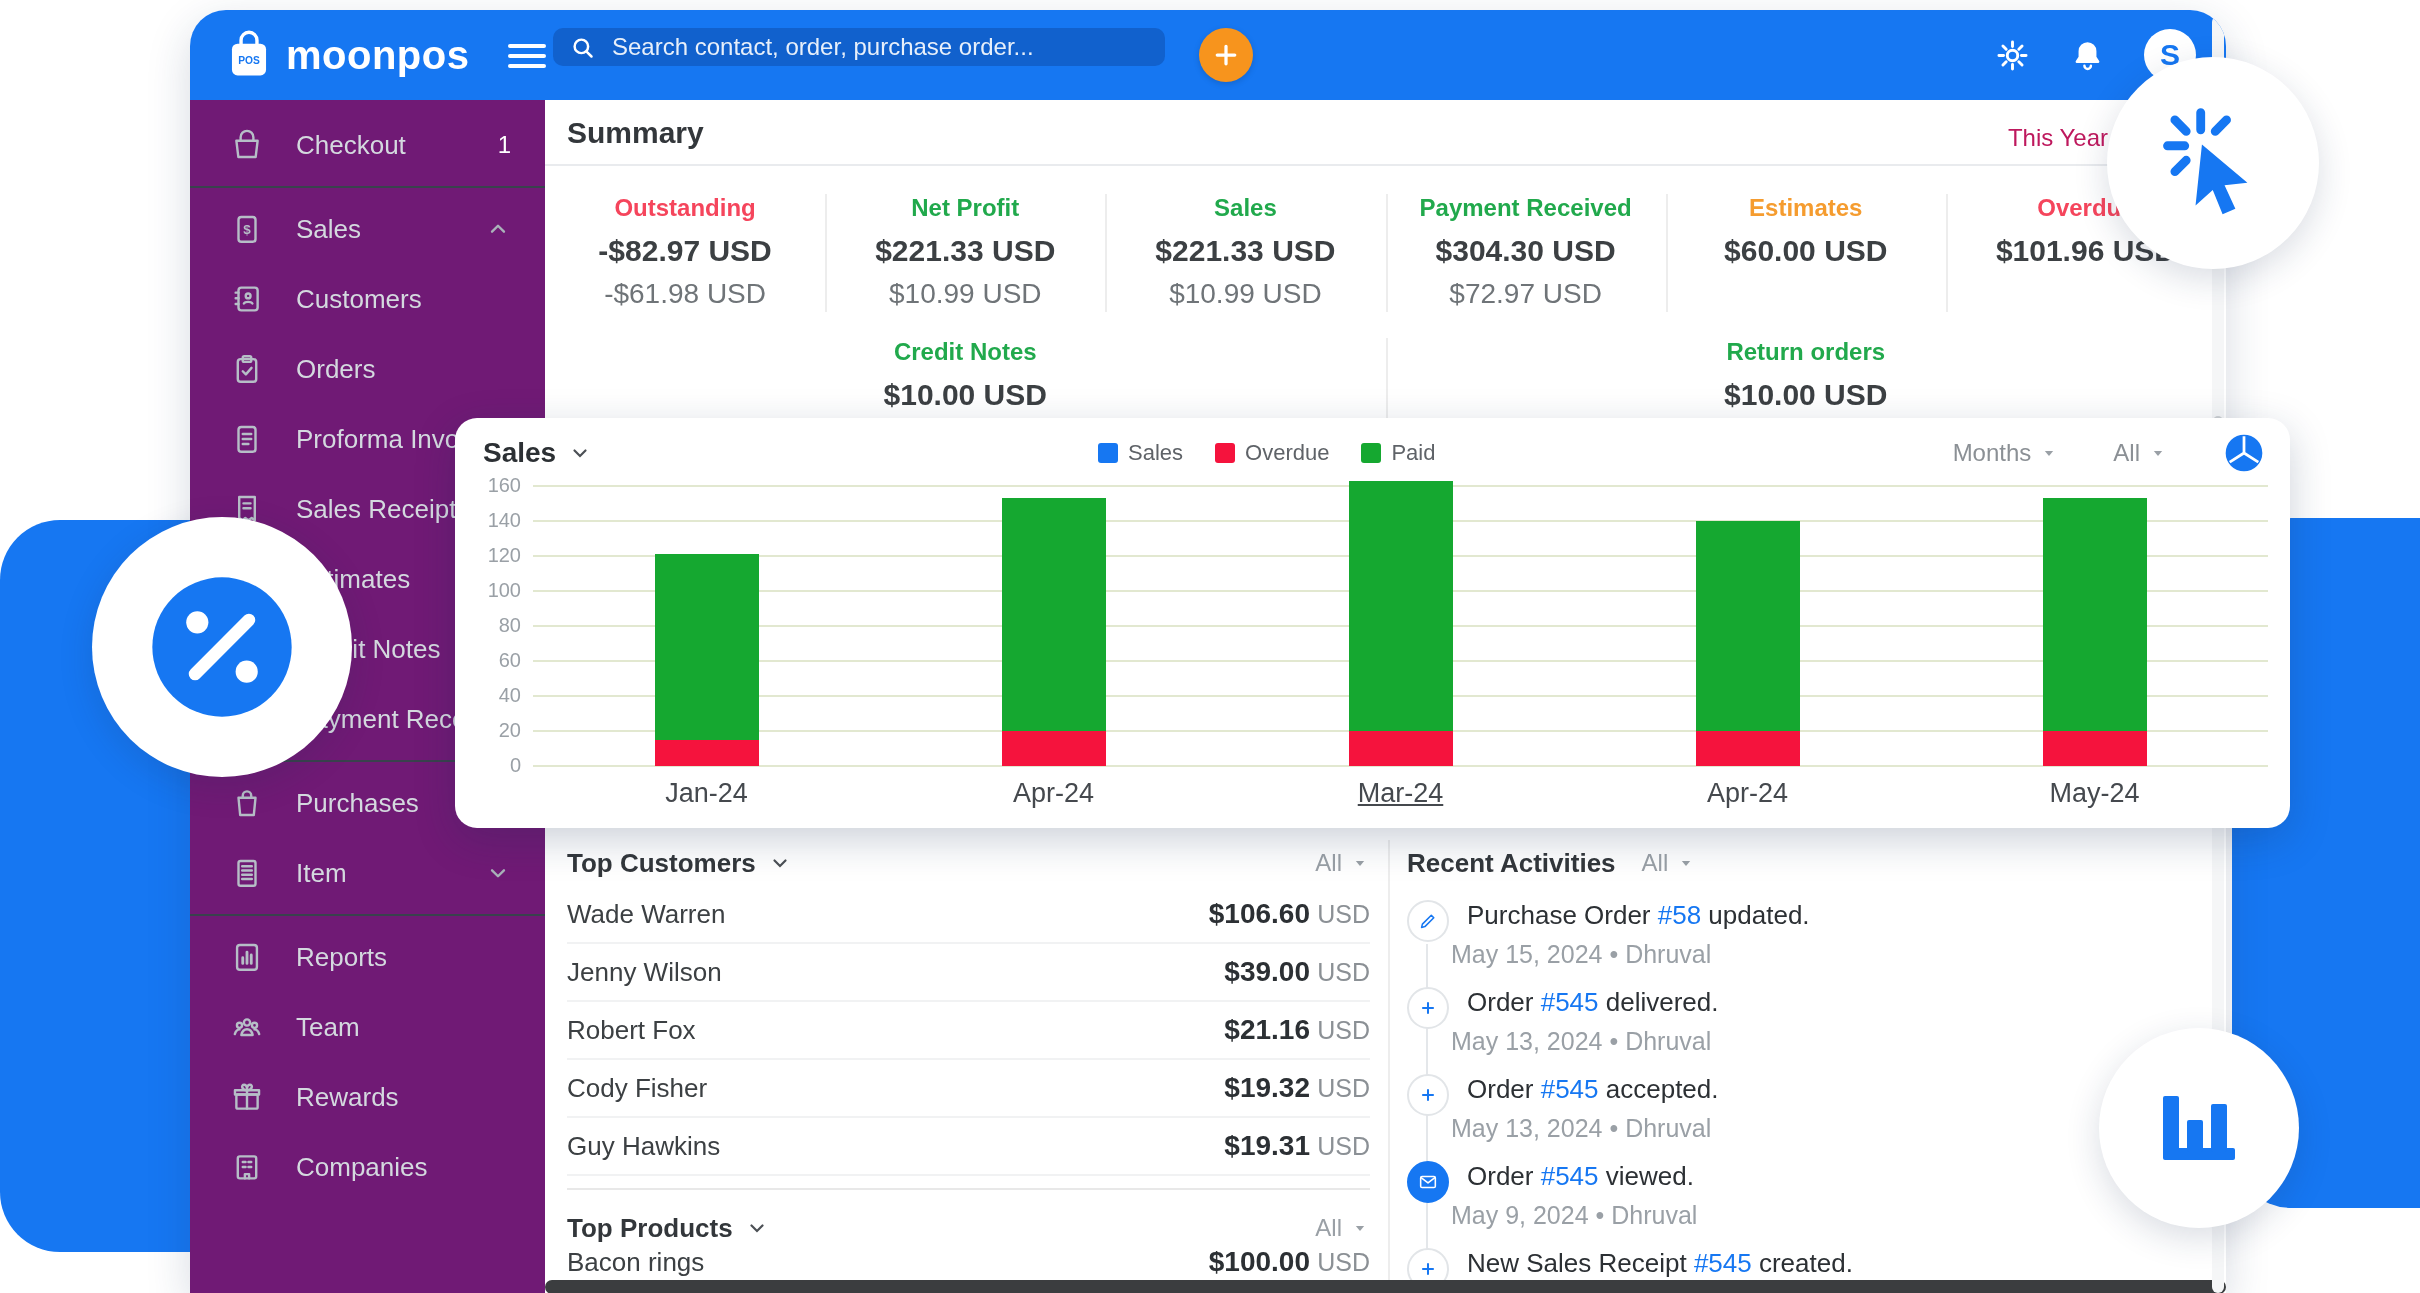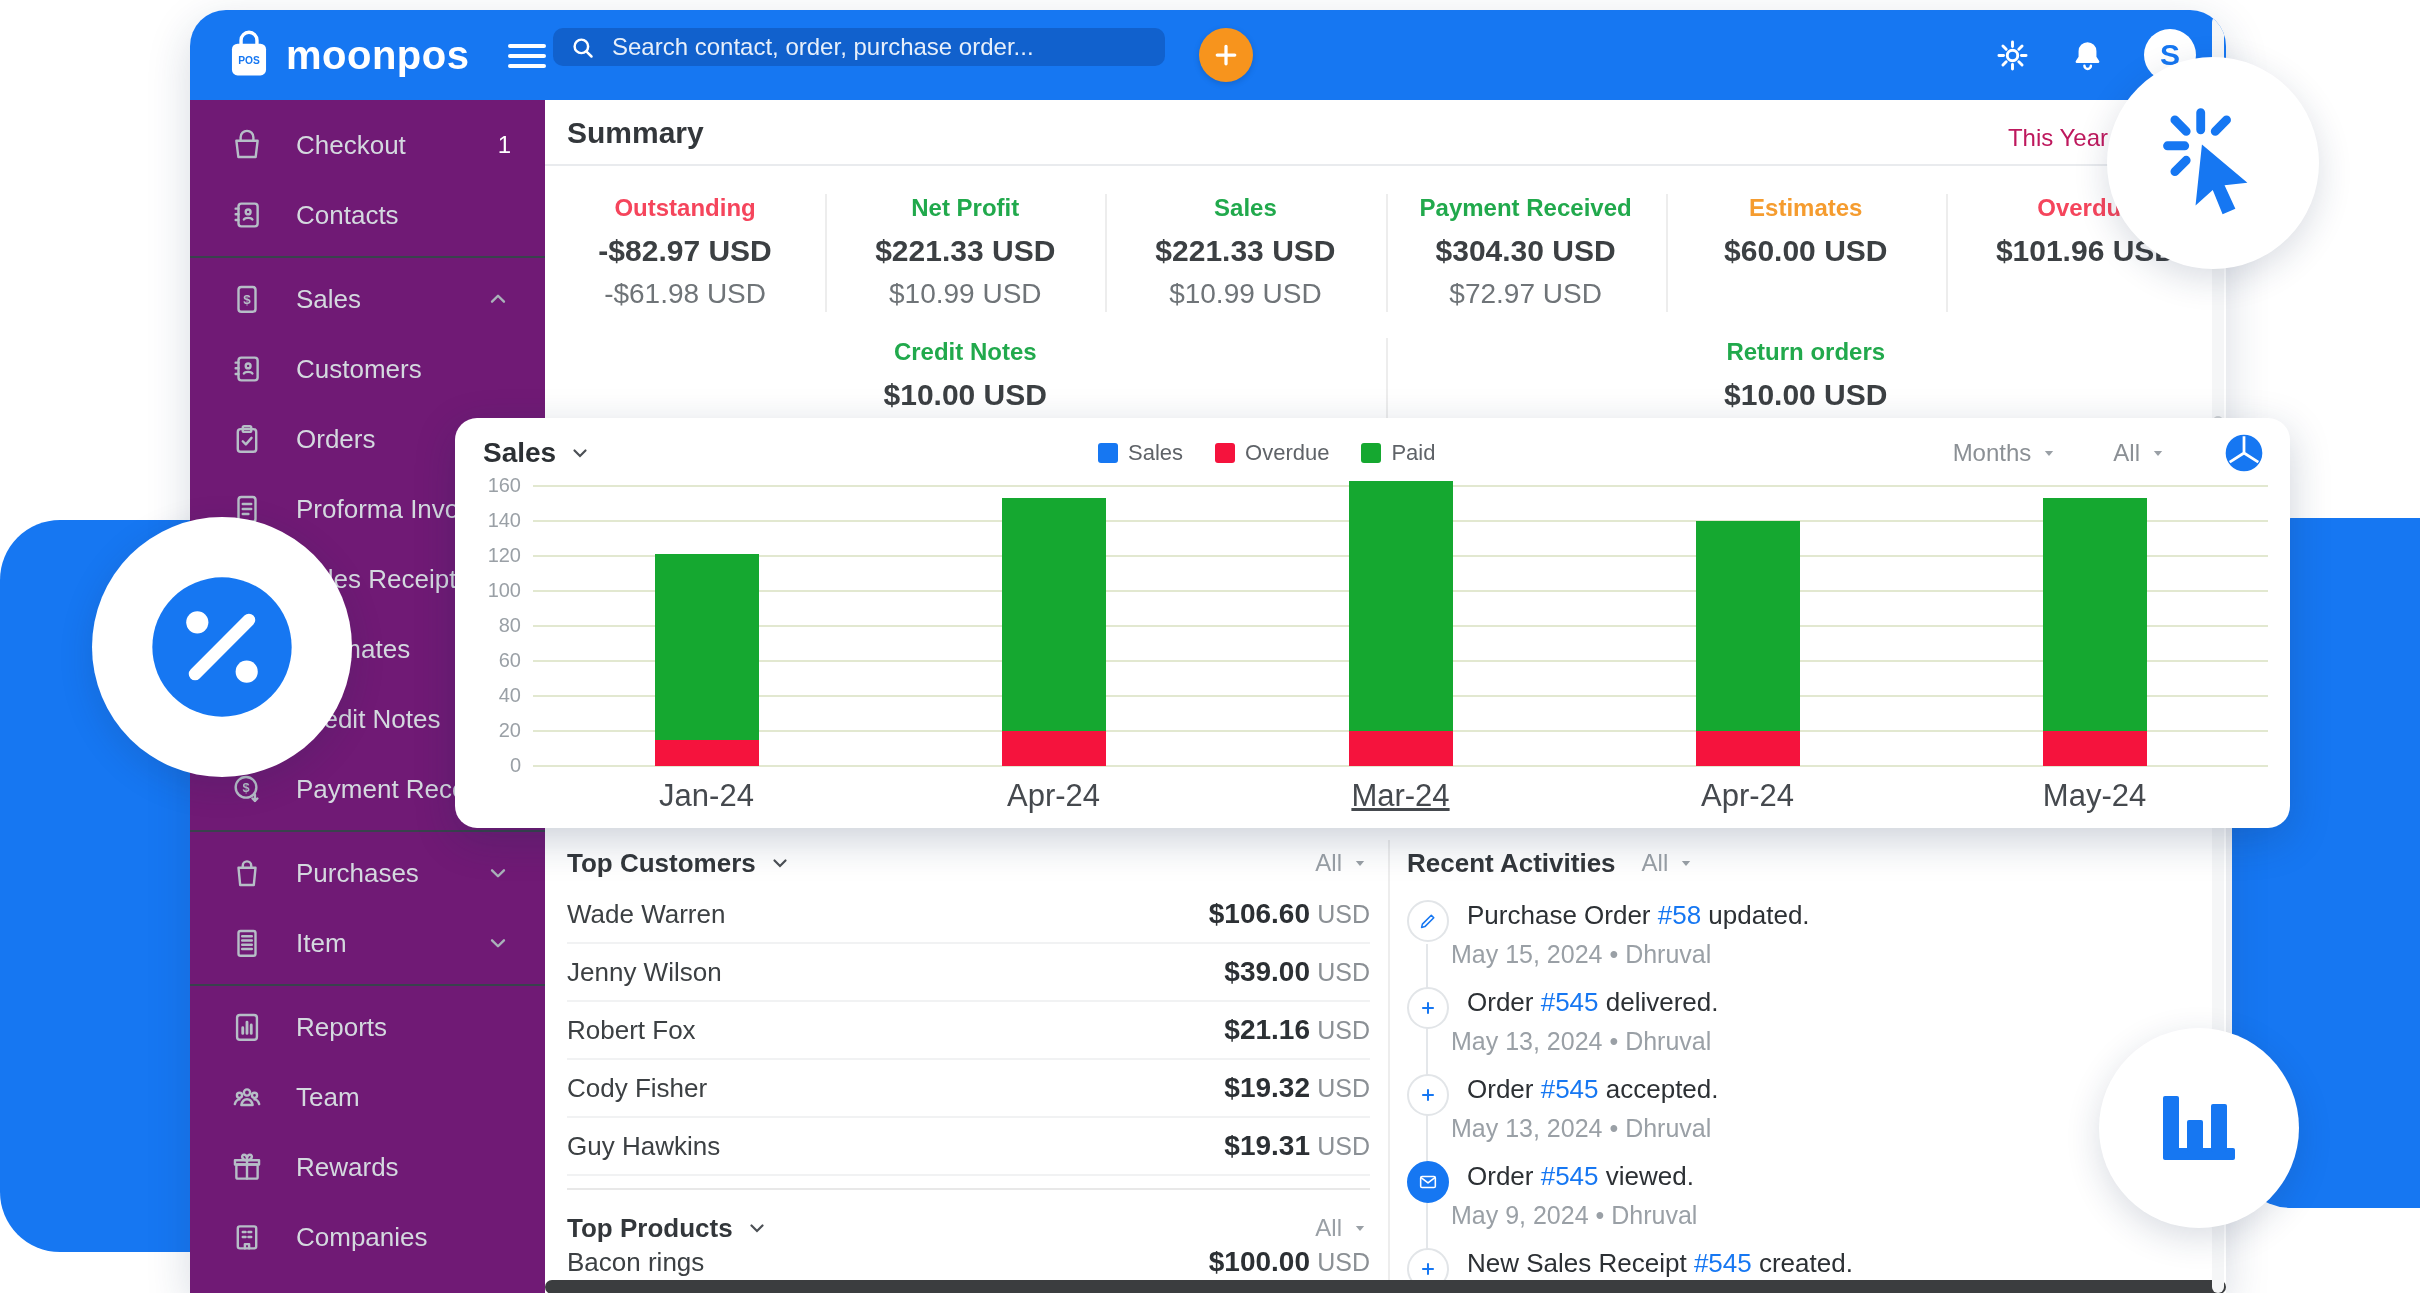--- a/index.html
+++ b/index.html
@@ -103,21 +103,21 @@
   .lg-item{display:flex;gap:10px;align-items:center;font-size:22px;color:#5f6368;}
   .lg-sw{width:20px;height:20px;border-radius:3px;}
   .cc-filters{margin-left:auto;display:flex;gap:54px;align-items:center;color:#8b9095;font-size:24px;}
   .cc-filter{display:flex;align-items:center;gap:8px;cursor:pointer;}
   .pie-ico{width:44px;height:44px;cursor:pointer;}
   .plot{position:absolute;left:78px;right:22px;top:68px;bottom:62px;}
   .gridline{position:absolute;left:0;right:0;height:2px;background:#e2e8d0;}
   .ylab{position:absolute;left:-64px;width:52px;text-align:right;font-size:20px;color:#9aa0a6;}
   .bar{position:absolute;bottom:0;width:104px;}
   .seg{width:100%;}
-  .xlab{position:absolute;top:100%;margin-top:12px;font-size:31px;color:#45494e;text-align:center;}
+  .xlab{position:absolute;top:100%;margin-top:12px;font-size:27px;color:#45494e;text-align:center;}
 
   
   .badge-circle{position:absolute;background:#fff;border-radius:50%;z-index:4;display:flex;align-items:center;
                 justify-content:center;box-shadow:0 10px 34px rgba(25,45,80,.16);}
   #pctBadge{left:92px;top:517px;width:260px;height:260px;}
   #pctBadge svg{width:152px;height:152px;}
   #clickBadge{left:2107px;top:57px;width:212px;height:212px;}
   #clickBadge svg{width:118px;height:118px;}
   #barsBadge{left:2099px;top:1028px;width:200px;height:200px;}
   #barsBadge svg{width:96px;height:96px;}
@@ -186,31 +186,20 @@
     <nav class="sidebar" id="sidebar">
         <div class="side-item">
           <span class="s-ico">
             <svg viewBox="0 0 24 24" fill="none" stroke="currentColor" stroke-width="1.7" stroke-linecap="round" stroke-linejoin="round">
               <path d="M7.5 9V6.5a4.5 4.5 0 0 1 9 0V9"></path>
               <path d="M4.5 9h15l-1.4 11.5H5.9z"></path>
             </svg>
           </span>
           <span>Checkout</span>
           <span class="side-badge">1</span>
-        </div>
-        <div class="side-item">
-          <span class="s-ico">
-            <svg viewBox="0 0 24 24" fill="none" stroke="currentColor" stroke-width="1.7" stroke-linecap="round" stroke-linejoin="round">
-              <rect x="6" y="4" width="13.5" height="16" rx="2"></rect>
-              <path d="M6 7.5H4M6 11.5H4M6 15.5H4"></path>
-              <circle cx="12.8" cy="9.8" r="1.7"></circle>
-              <path d="M9.8 15.2c.9-1.6 5.1-1.6 6 0"></path>
-            </svg>
-          </span>
-          <span>Contacts</span>
         </div>
         <div class="side-divider"></div>
         <div class="side-item">
           <span class="s-ico">
             <svg viewBox="0 0 24 24" fill="none" stroke="currentColor" stroke-width="1.7" stroke-linecap="round" stroke-linejoin="round">
               <rect x="6" y="3.5" width="12" height="17.5" rx="2"></rect>
               <text x="12" y="15.4" font-size="9.5" text-anchor="middle" fill="currentColor" stroke="none" font-weight="bold" font-family="Liberation Sans, sans-serif">$</text>
             </svg>
           </span>
           <span>Sales</span>

